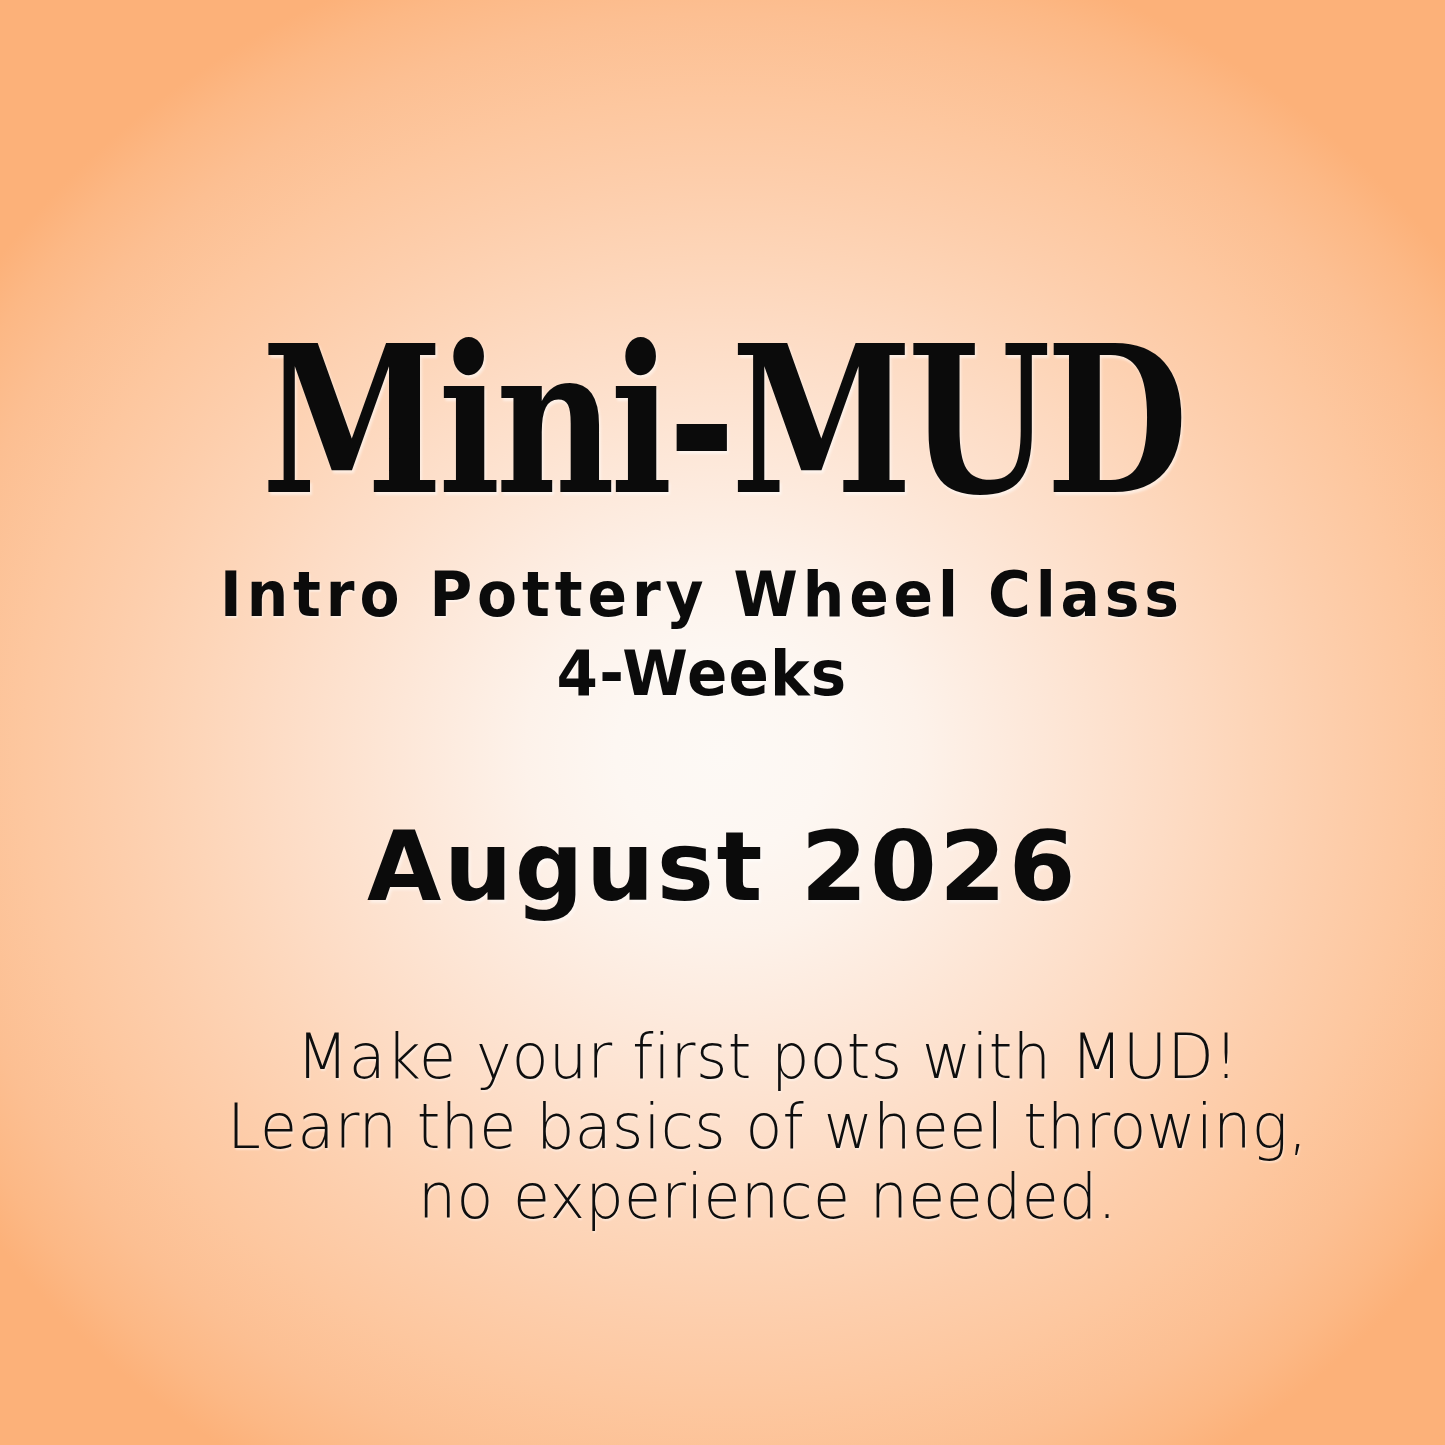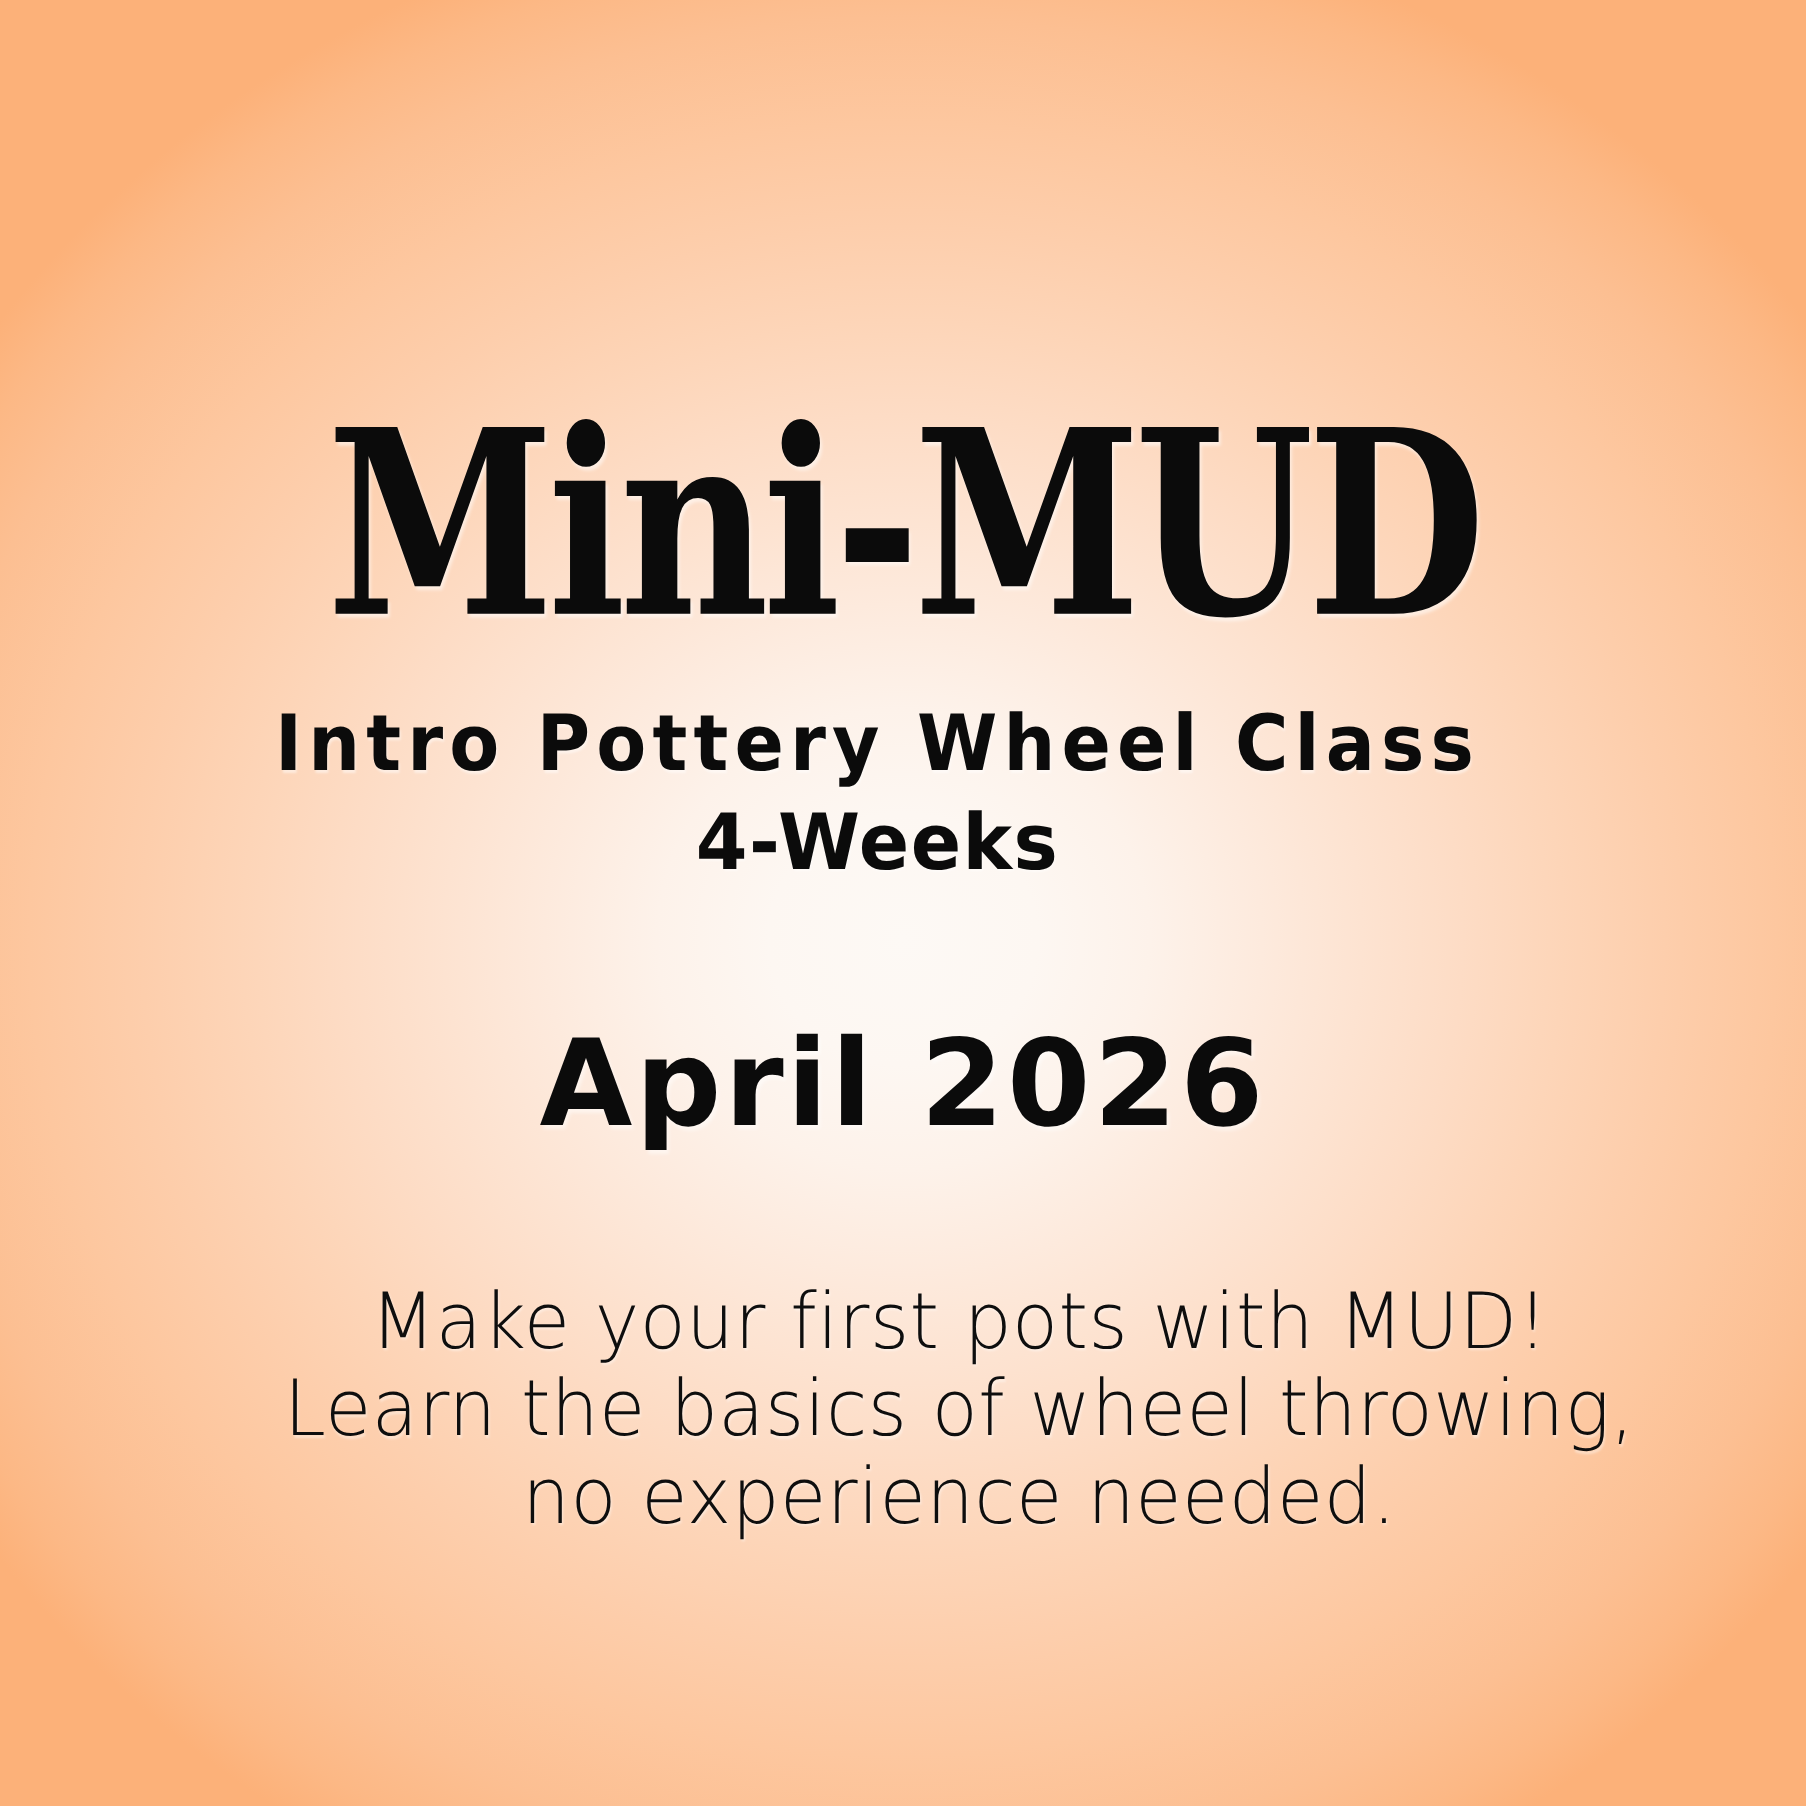--- a/index.html
+++ b/index.html
@@ -141,21 +141,21 @@
 <div id="poster">
   <div class="stack">
 
     <div class="title">Mini-MUD</div>
 
     <div class="subtitle-block">
       <div class="subtitle-line1">Intro Pottery Wheel Class</div>
       <div class="subtitle-line2">4-Weeks</div>
     </div>
 
-    <div class="date">April 2026</div>
+    <div class="date">August 2026</div>
 
     <div class="body-block">
       <div class="body-line">Make your first pots with MUD!</div>
       <div class="body-line">Learn the basics of wheel throwing,</div>
       <div class="body-line">no experience needed.</div>
     </div>
 
   </div>
 </div>
 

